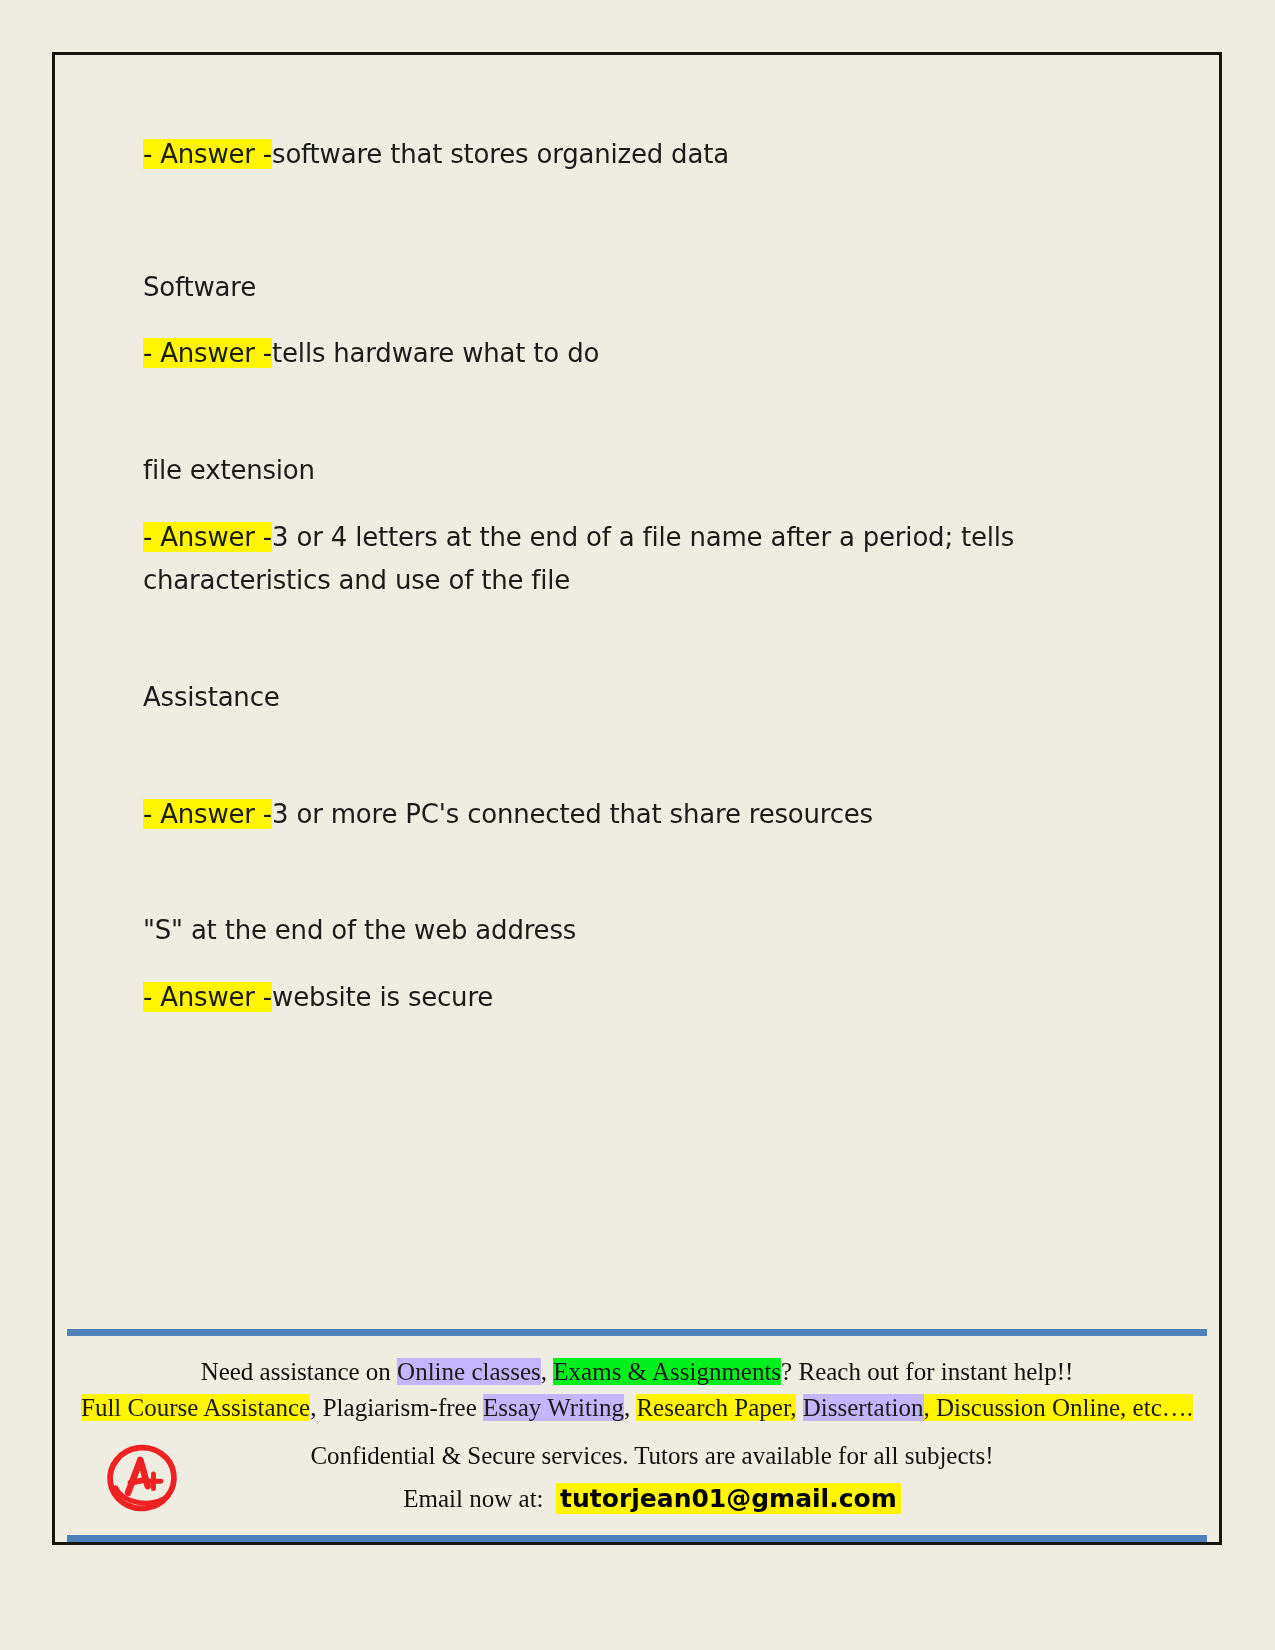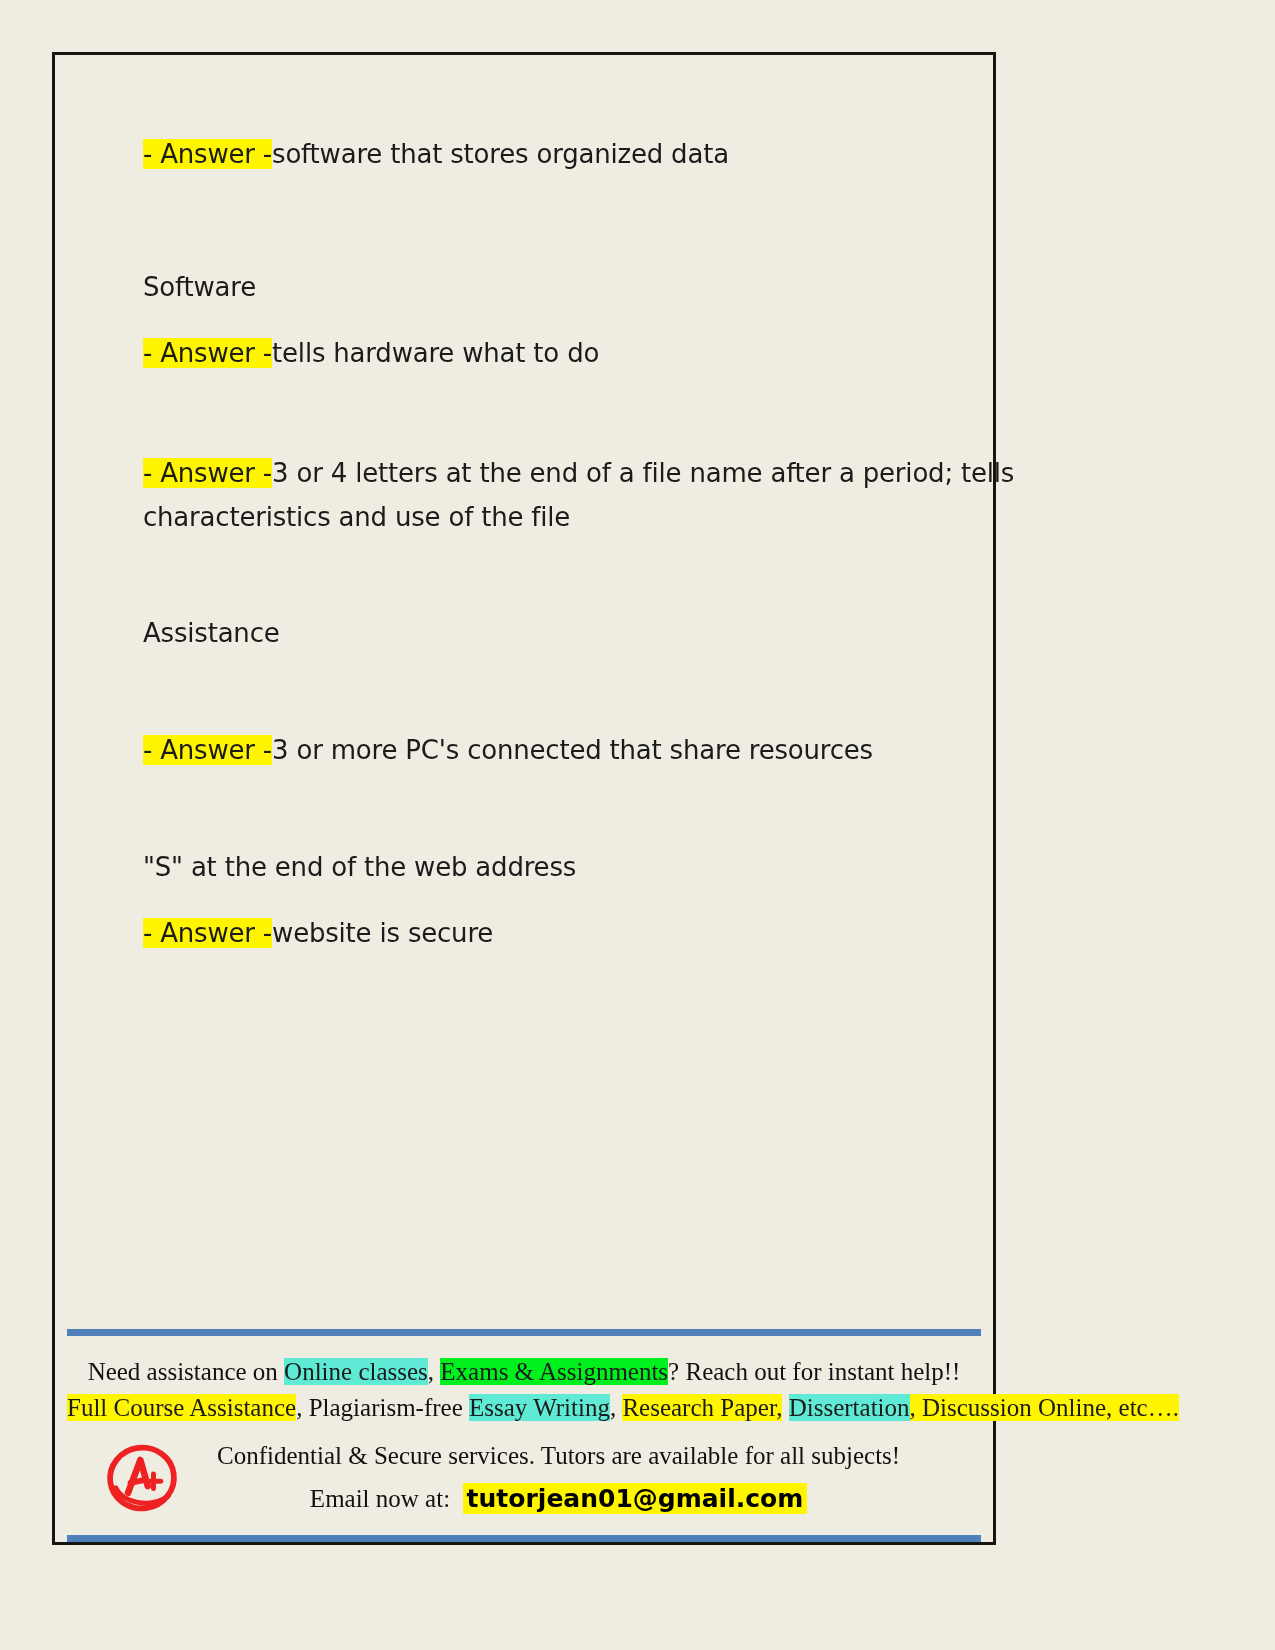--- a/index.html
+++ b/index.html
@@ -11,21 +11,21 @@
     height: 1650px;
     background: #efece1;
     font-family: "DejaVu Sans", sans-serif;
     overflow: hidden;
   }
 
   .page {
     position: absolute;
     left: 52px;
     top: 52px;
-    width: 944px;
+    width: 1170px;
     height: 1493px;
     border: 3px solid #16140f;
     background: #efece1;
     box-sizing: border-box;
   }
 
   .doc-body {
     position: absolute;
     left: 88px;
     top: 78px;
@@ -52,21 +52,21 @@
     color: #1b1b1b;
     margin: 0;
     letter-spacing: -0.2px;
   }
 
   .hl-yellow {
     background: #fff500;
     color: #1b1b1b;
   }
   .hl-cyan {
-    background: #5eead4;
+    background: #c4b5fd;
     color: #1b1b1b;
   }
   .hl-green {
     background: #00f01e;
     color: #1b1b1b;
   }
 
   .gap-lg { height: 56px; }
   .gap-md { height: 40px; }
 
@@ -165,20 +165,21 @@
     <div class="gap-lg"></div>
 
     <div class="qa-block">
       <p class="term">Software</p>
       <p class="answer-line"><span class="hl-yellow">- Answer -</span><span>tells hardware what to do</span></p>
     </div>
 
     <div class="gap-md"></div>
 
     <div class="qa-block">
+      <p class="term">file extension</p>
       <p class="answer-line"><span class="hl-yellow">- Answer -</span><span>3 or 4 letters at the end of a file name after a period; tells characteristics and use of the file</span></p>
     </div>
 
     <div class="gap-md"></div>
 
     <div class="qa-block">
       <p class="term">Assistance</p>
     </div>
 
     <div class="gap-md"></div>

